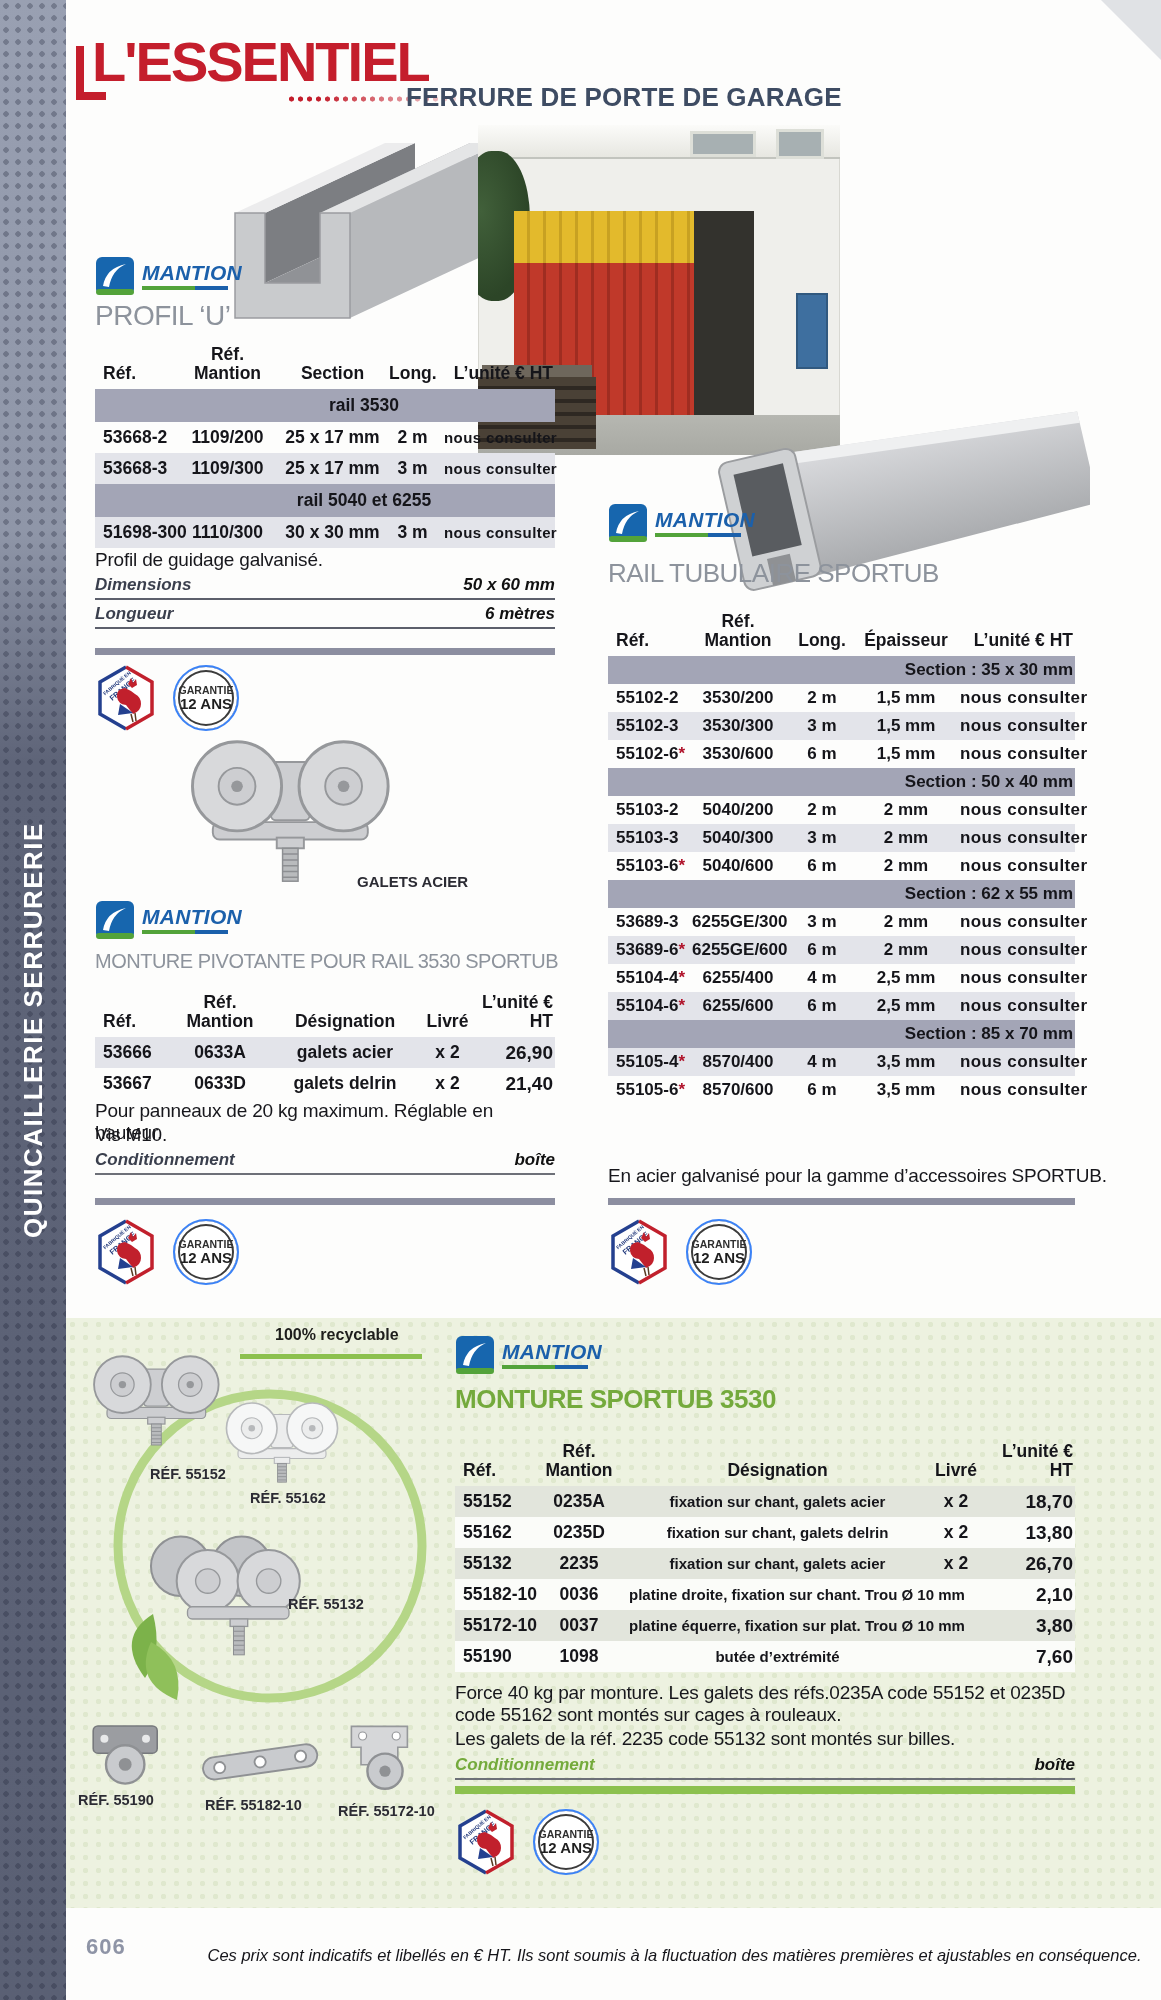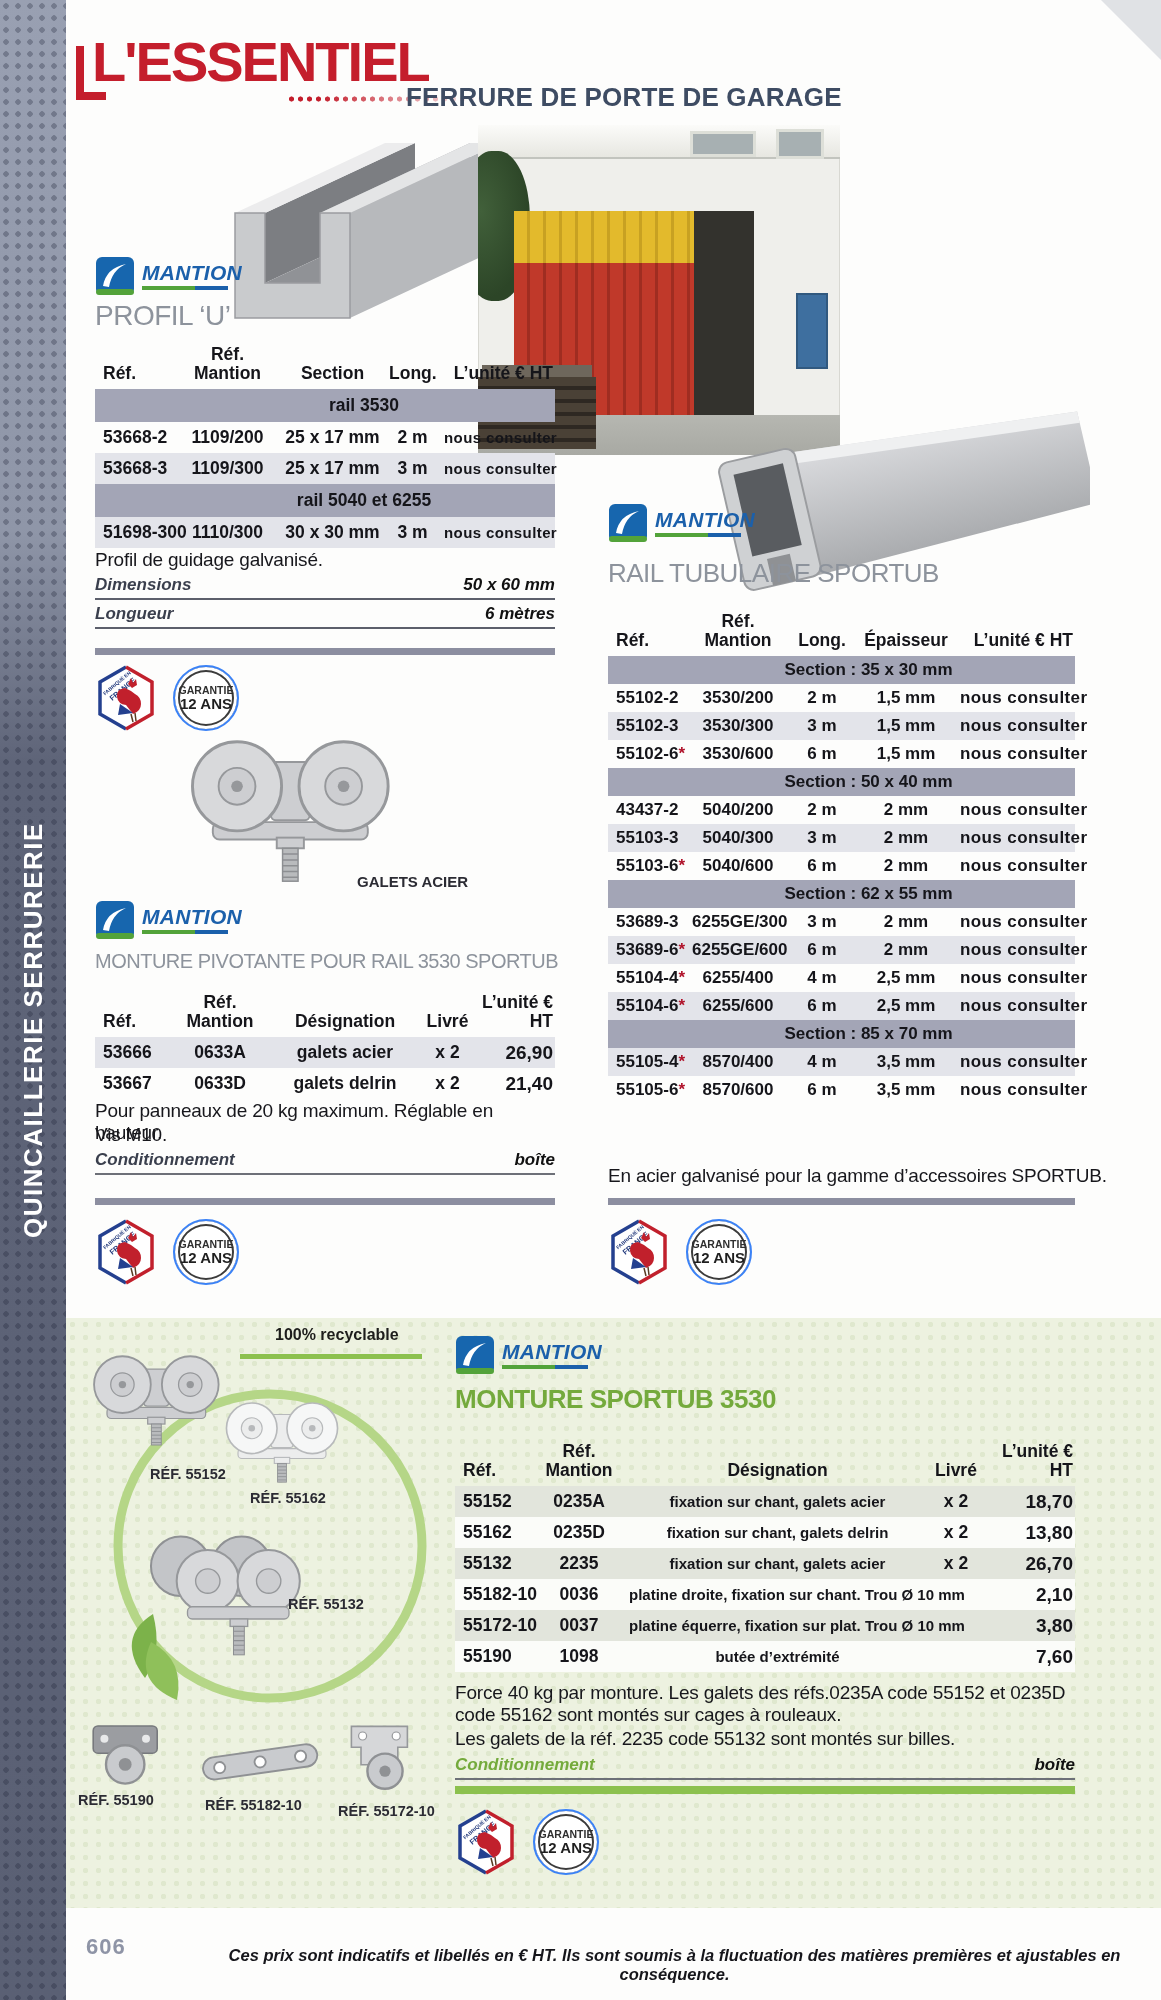--- a/index.html
+++ b/index.html
@@ -68,21 +68,21 @@
   .cat td{font-weight:600;font-size:17.5px;color:#15151a;height:31px;padding:0 4px;
     text-align:center;white-space:nowrap;}
   .cat td:first-child{text-align:left;padding-left:8px;}
   .cat td:last-child{text-align:right;padding-right:2px;}
   .cat tr.shade td{background:#e3e4ea;}
   .cat td.band{background:#a3a5b6;text-align:center;font-weight:700;height:33px;}
   .cat td.num{font-size:19px;font-weight:800;}
   .cat td.consult{font-size:15px;font-weight:800;letter-spacing:.4px;}
   .cat .star{color:#b0132b;}
   #t-rail td{height:28px;font-size:17px;}
-  #t-rail td.band{height:28px;padding-left:56px;}
+  #t-rail td.band{height:28px;padding-left:56px;text-align:right;}
   #t-rail thead th,#t-sportub thead th{height:58px;}
   #t-profil td.band{padding-left:80px;}
   #t-sportub td{background:#fbfcf9;}
   #t-sportub tr.shade td{background:#e2e5dc;}
   #t-sportub td:nth-child(3){font-size:15px;}
 
   
   .cond-row{display:flex;justify-content:space-between;align-items:flex-end;border-bottom:2px solid #6d7078;
     font-style:italic;font-weight:800;font-size:17px;padding-bottom:3px;}
   .cond-row .lab{color:#3a3f4d;}
@@ -114,21 +114,21 @@
   .g-band{left:0;top:38px;width:100%;height:52px;
     background:repeating-linear-gradient(90deg,#e3ba2c 0 13px,#c8a122 13px 16px);}
   .g-bluedoor{left:318px;top:168px;width:32px;height:76px;background:#3e6f9f;border:2px solid #31597f;}
   .g-ground{left:0;top:290px;width:100%;height:40px;background:linear-gradient(#b6b7b1,#a8a9a3);}
   .g-pallets{left:0;top:252px;width:118px;height:72px;
     background:repeating-linear-gradient(#4a4136 0 9px,#2e2822 9px 13px);box-shadow:0 -16px 0 -4px #6e675c;}
 
   
   .tro{--wheel:#d8d9db;--edge:#96989b;--plate:#cdced1;}
   .tro.white{--wheel:#f6f7f7;--edge:#b7b9bb;--plate:#eceded;}
-  #footer-note{left:200px;right:12px;top:1946px;text-align:center;font-style:italic;font-weight:700;
+  #footer-note{left:200px;right:12px;top:1946px;text-align:center;font-style:italic;font-weight:400;
     font-size:16.5px;color:#15151a;}
   #page-num{left:86px;top:1934px;font-size:22px;font-weight:900;color:#8e94a6;letter-spacing:1px;}
 </style>
 </head>
 <body>
 
 <svg width="0" height="0" style="position:absolute" aria-hidden="true">
   <defs>
     <symbol id="sym-trolley" viewBox="0 0 300 160">
       <rect x="60" y="92" width="160" height="18" rx="7" fill="var(--plate)" stroke="var(--edge)" stroke-width="2"></rect>
@@ -459,21 +459,21 @@
           <td>55102-6<span class="star">*</span></td>
           <td>3530/600</td>
           <td>6 m</td>
           <td>1,5 mm</td>
           <td class="consult">nous consulter</td>
         </tr>
         <tr>
           <td colspan="5" class="band">Section : 50 x 40 mm</td>
         </tr>
         <tr>
-          <td>43437-2</td>
+          <td>55103-2</td>
           <td>5040/200</td>
           <td>2 m</td>
           <td>2 mm</td>
           <td class="consult">nous consulter</td>
         </tr>
         <tr class="shade">
           <td>55103-3</td>
           <td>5040/300</td>
           <td>3 m</td>
           <td>2 mm</td>

